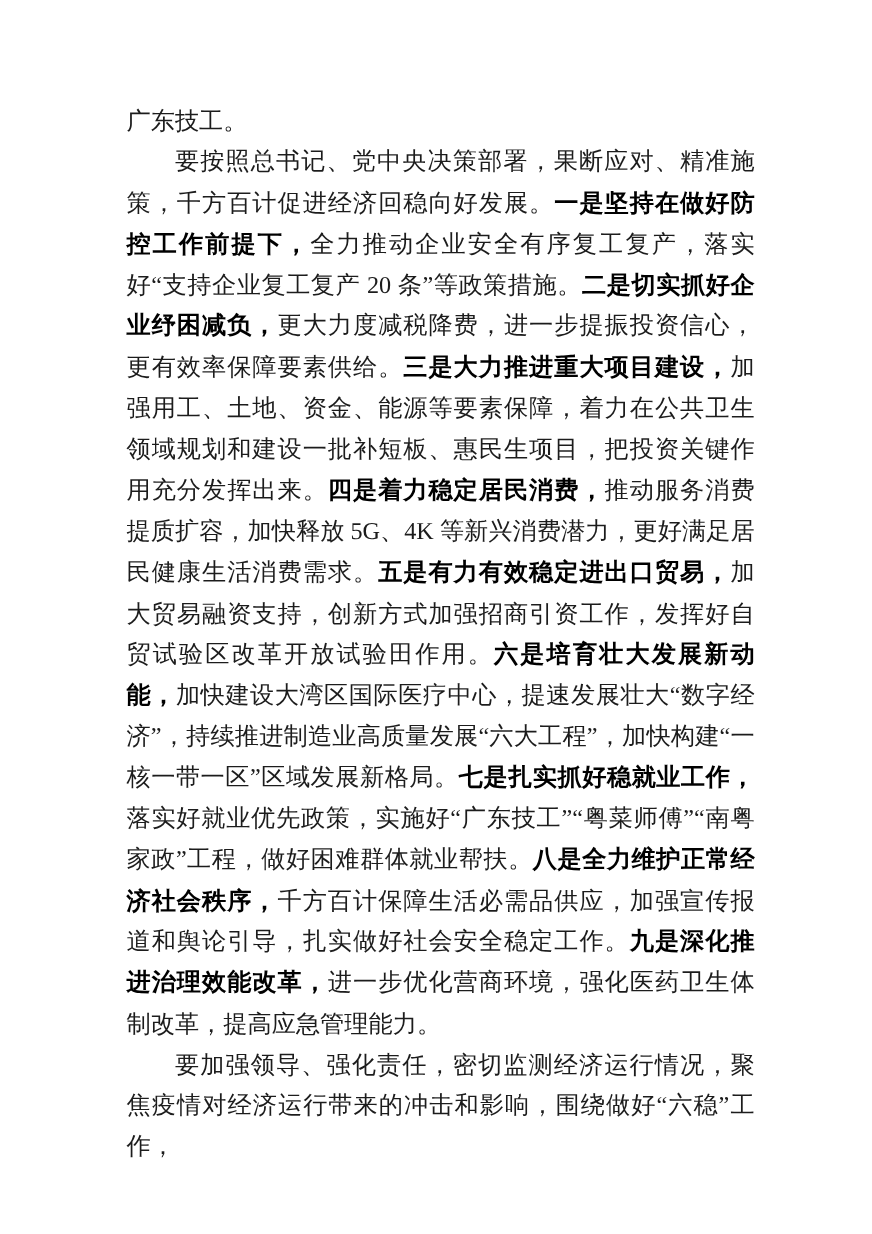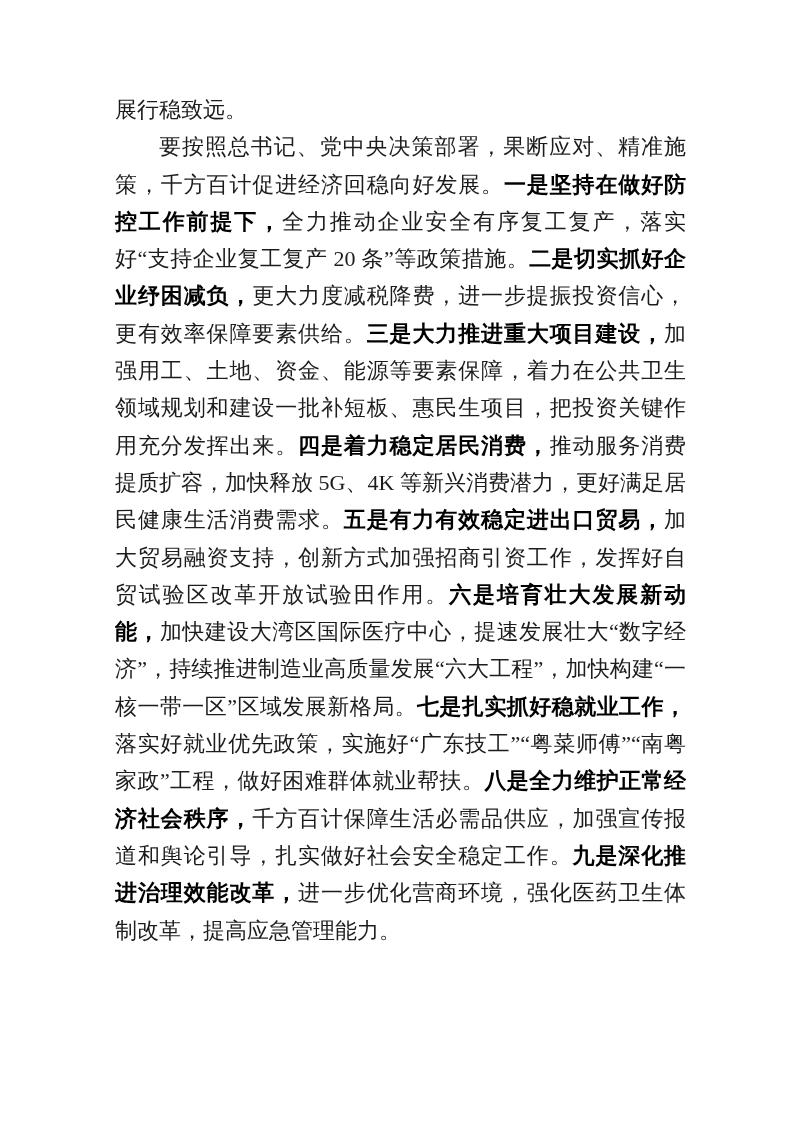--- a/index.html
+++ b/index.html
@@ -40,16 +40,17 @@
   .run.bold {
     font-weight: bold;
     color: #000000;
   }
 </style>
 </head>
 <body>
 
 <div class="page">
   <div class="doc-body" style="color: rgb(28, 28, 28);">
-      <p class="para"><span class="run">展行稳致远。</span></p>
+      <p class="para"><span class="run">广东技工。</span></p>
       <p class="para indent"><span class="run">要按照总书记、党中央决策部署，果断应对、精准施策，千方百计促进经济回稳向好发展。</span><span class="run bold">一是坚持在做好防控工作前提下，</span><span class="run">全力推动企业安全有序复工复产，落实好“支持企业复工复产 20 条”等政策措施。</span><span class="run bold">二是切实抓好企业纾困减负，</span><span class="run">更大力度减税降费，进一步提振投资信心，更有效率保障要素供给。</span><span class="run bold">三是大力推进重大项目建设，</span><span class="run">加强用工、土地、资金、能源等要素保障，着力在公共卫生领域规划和建设一批补短板、惠民生项目，把投资关键作用充分发挥出来。</span><span class="run bold">四是着力稳定居民消费，</span><span class="run">推动服务消费提质扩容，加快释放 5G、4K 等新兴消费潜力，更好满足居民健康生活消费需求。</span><span class="run bold">五是有力有效稳定进出口贸易，</span><span class="run">加大贸易融资支持，创新方式加强招商引资工作，发挥好自贸试验区改革开放试验田作用。</span><span class="run bold">六是培育壮大发展新动能，</span><span class="run">加快建设大湾区国际医疗中心，提速发展壮大“数字经济”，持续推进制造业高质量发展“六大工程”，加快构建“一核一带一区”区域发展新格局。</span><span class="run bold">七是扎实抓好稳就业工作，</span><span class="run">落实好就业优先政策，实施好“广东技工”“粤菜师傅”“南粤家政”工程，做好困难群体就业帮扶。</span><span class="run bold">八是全力维护正常经济社会秩序，</span><span class="run">千方百计保障生活必需品供应，加强宣传报道和舆论引导，扎实做好社会安全稳定工作。</span><span class="run bold">九是深化推进治理效能改革，</span><span class="run">进一步优化营商环境，强化医药卫生体制改革，提高应急管理能力。</span></p>
+      <p class="para indent"><span class="run">要加强领导、强化责任，密切监测经济运行情况，聚焦疫情对经济运行带来的冲击和影响，围绕做好“六稳”工作，</span></p>
     </div>
 </div>
 
 </body></html>

